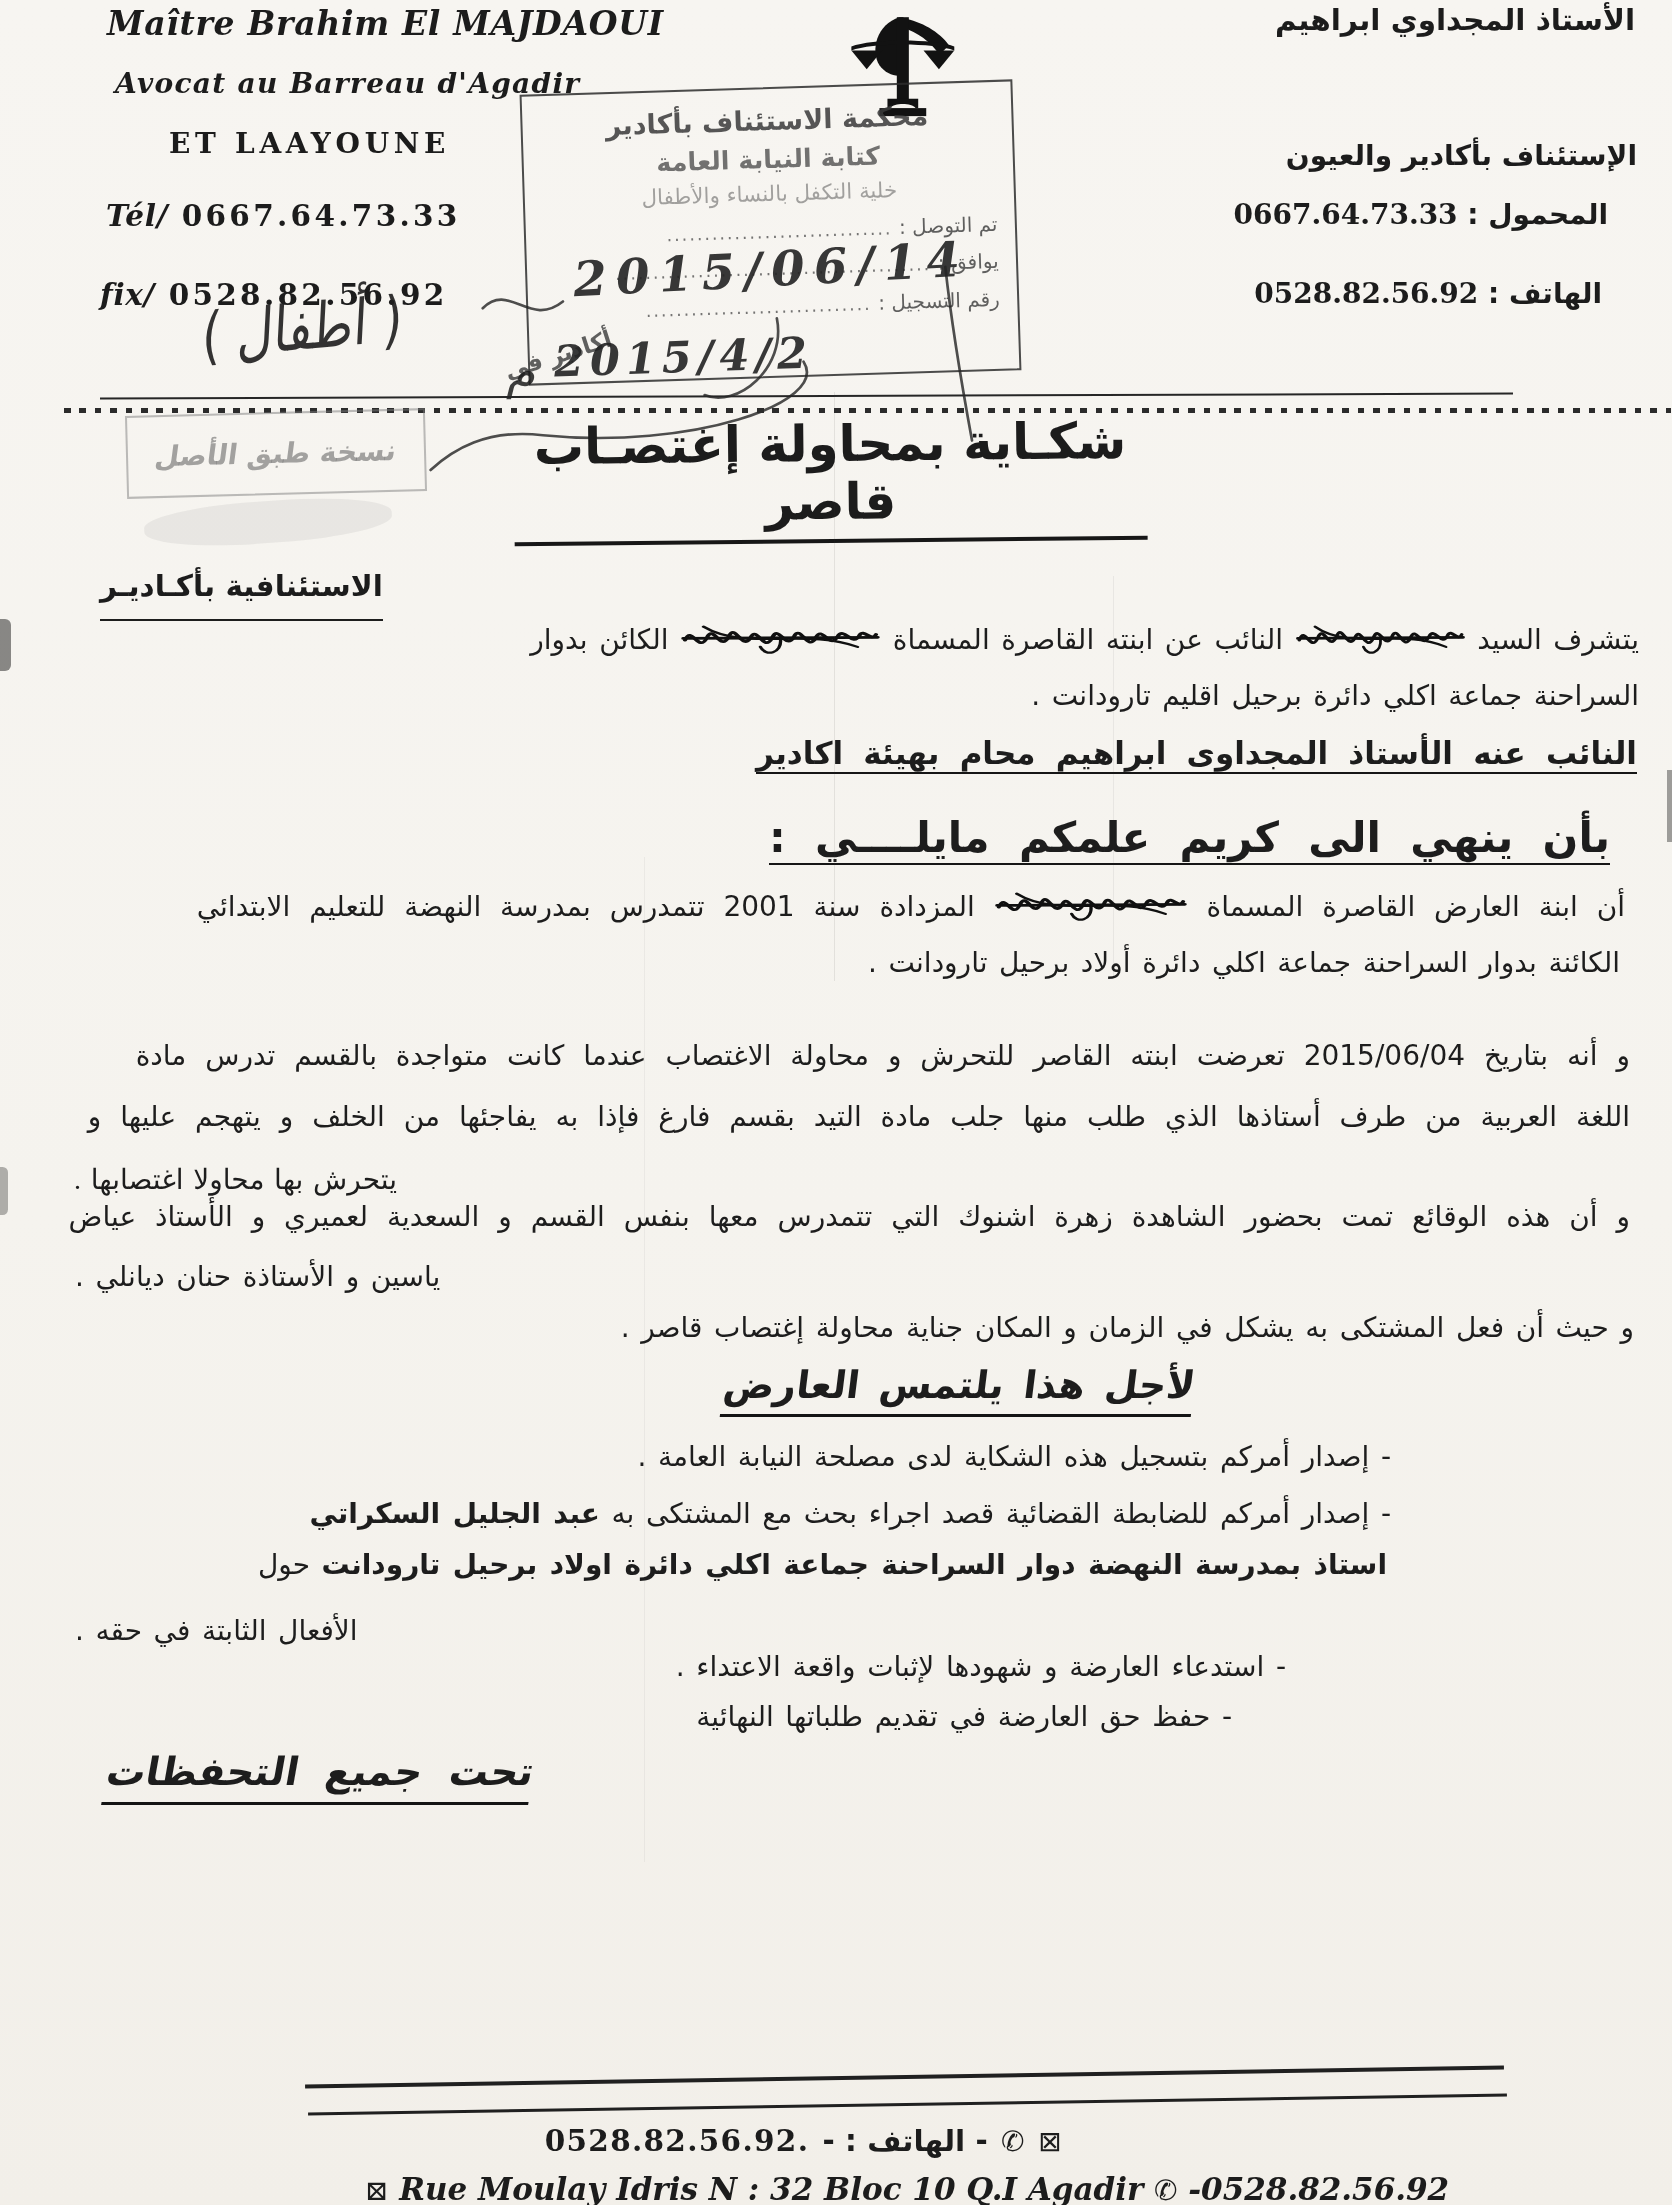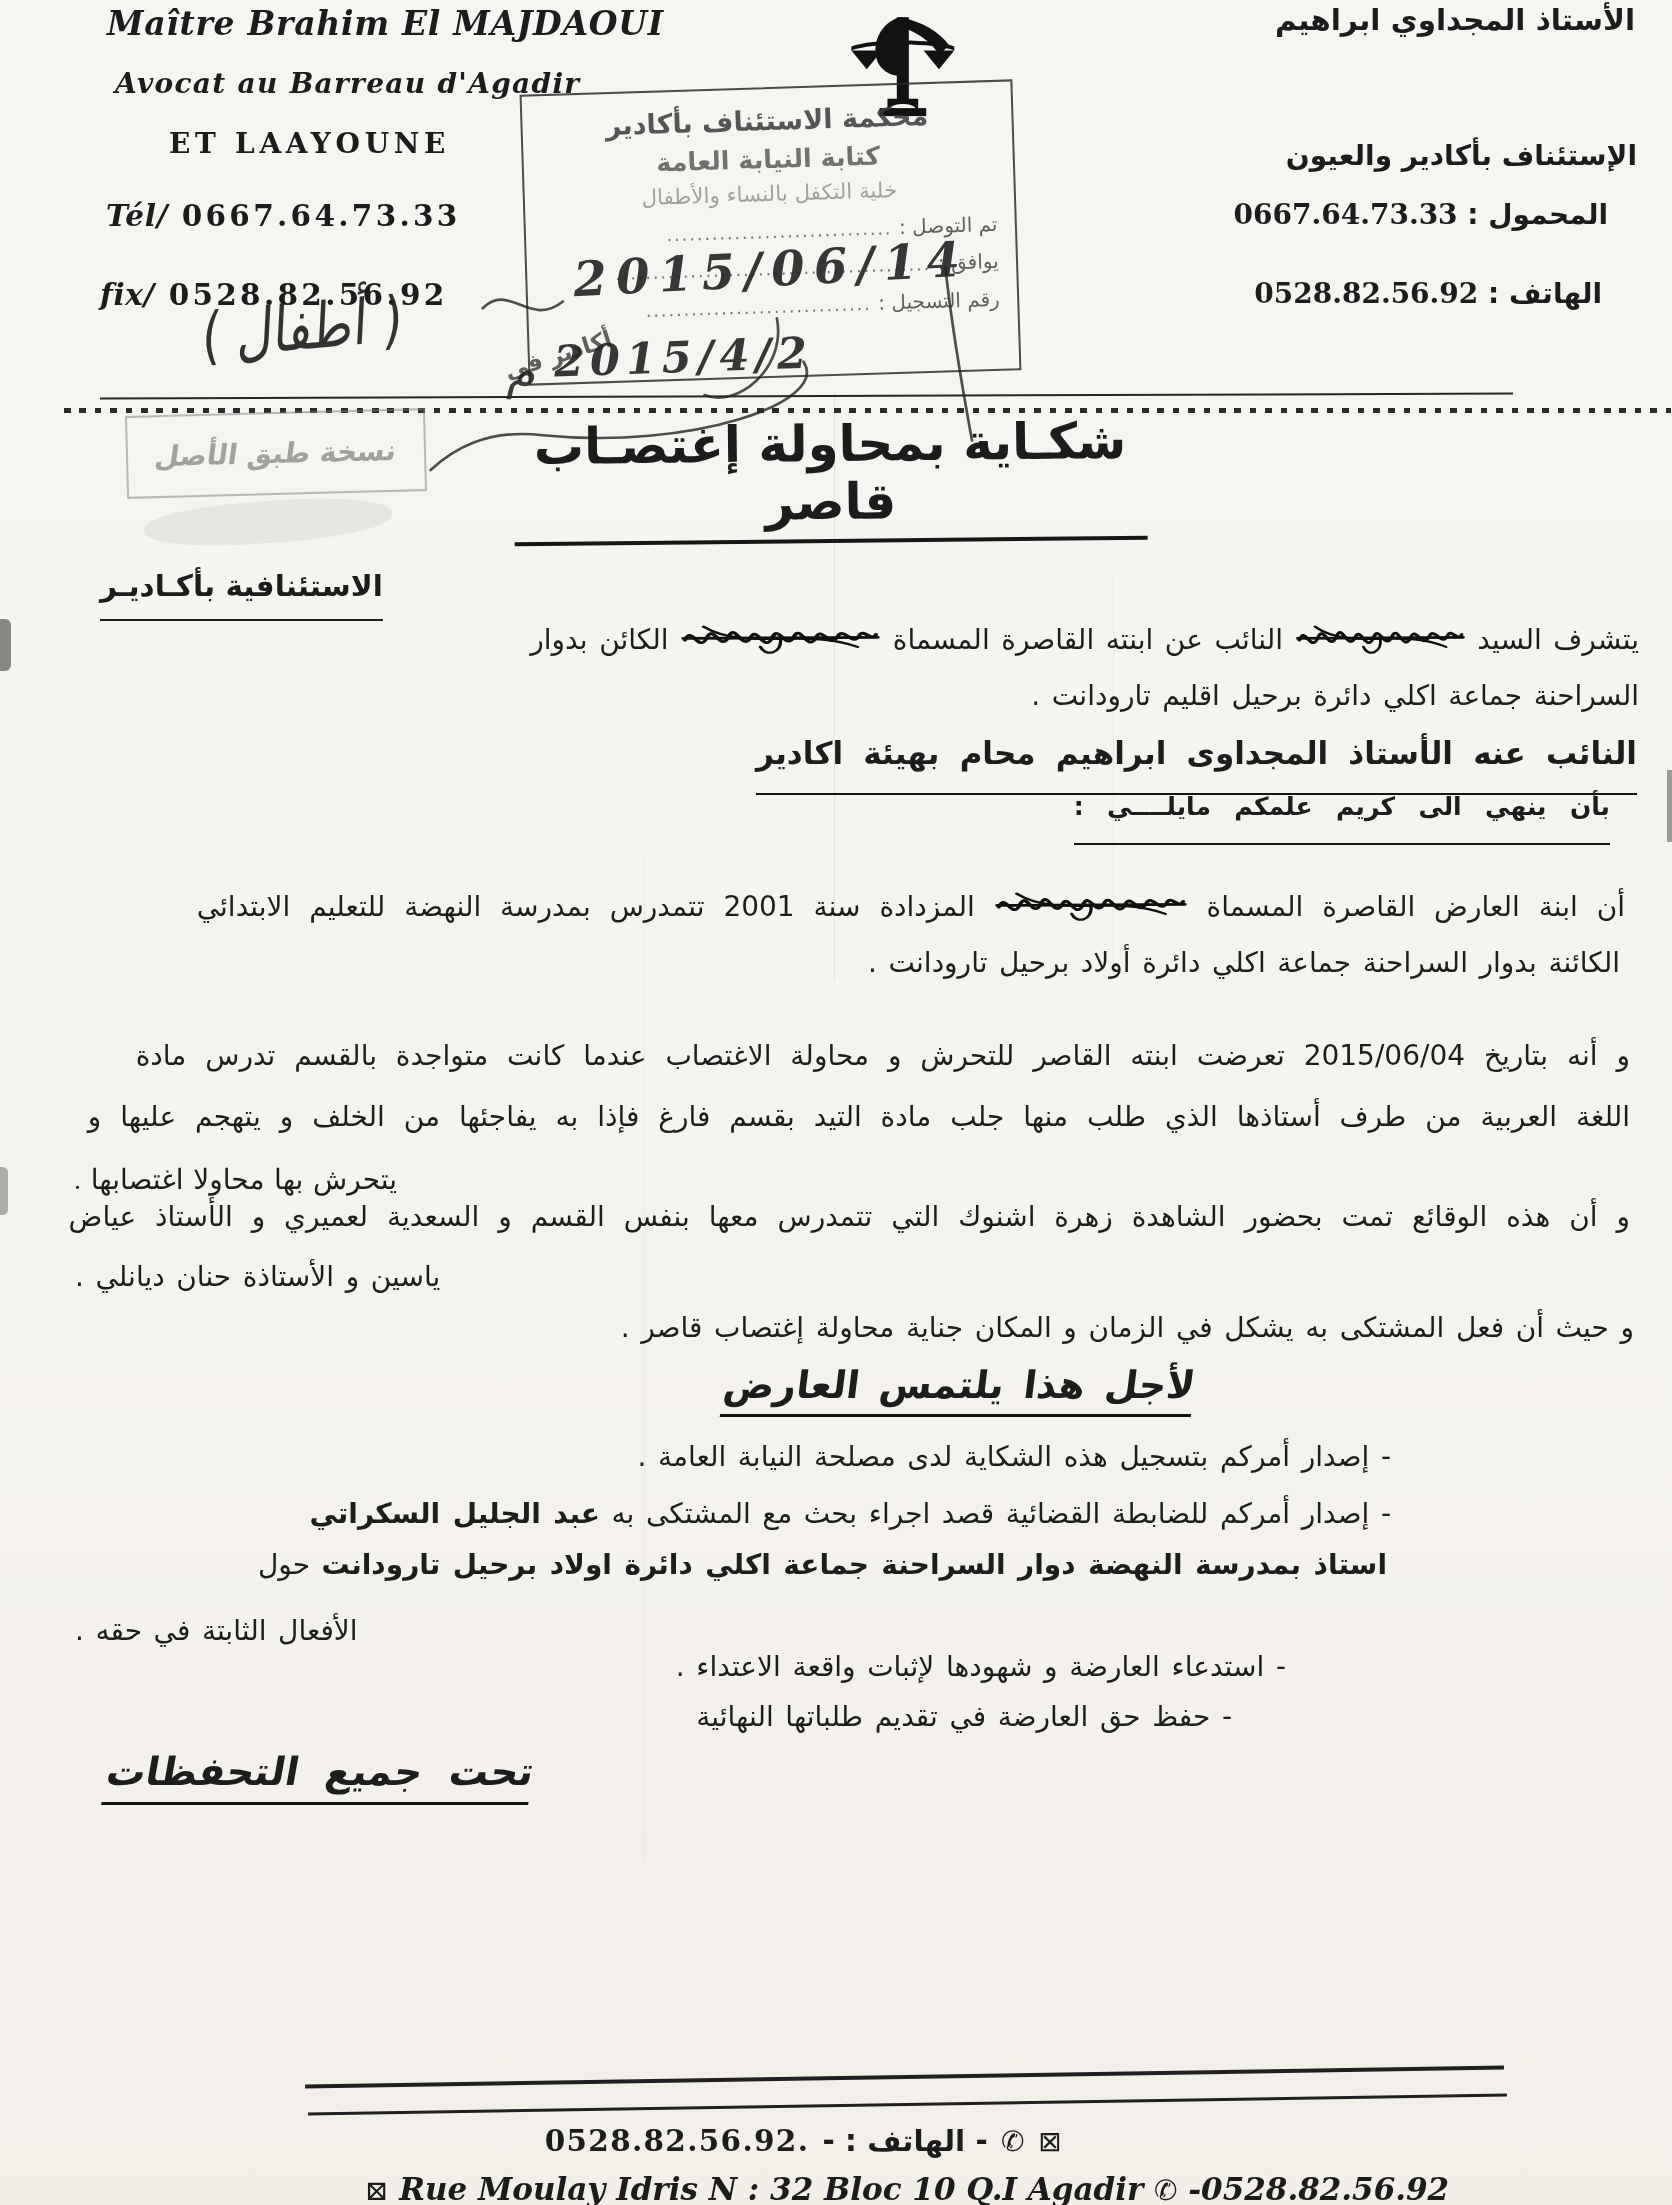--- a/index.html
+++ b/index.html
@@ -69,21 +69,21 @@
   .addr1{left:64px;top:486px;font-weight:bold;font-size:29.5px;direction:rtl;
          border-bottom:2.7px solid #1d1d1d;padding-bottom:9.4px;}
   .addr2{left:100px;top:569px;font-weight:bold;font-size:29.5px;direction:rtl;
          border-bottom:2.7px solid #1d1d1d;padding-bottom:16px;}
 
   
   .bline{position:absolute;direction:rtl;white-space:nowrap;font-size:28px;color:#1d1d1d;
          word-spacing:2.7px;}
   .bline.just{word-spacing:10px;letter-spacing:0.7px;}
   .bline.bold{font-weight:bold;}
-  .bline.uline{border-bottom:2.7px solid #161616;padding-bottom:22px;}
+  .bline.uline{border-bottom:2.7px solid #161616;padding-bottom:1px;}
   .bline.sp14{word-spacing:9.4px;letter-spacing:1.3px;}
   .bline.sp18{word-spacing:14.7px;letter-spacing:1.3px;}
   .bline.heading{font-weight:bold;transform:skewX(-7deg);border-bottom:3.3px solid #141414;
                  padding-bottom:6.7px;word-spacing:6.7px;}
   .bline.closing{font-weight:bold;transform:skewX(-10deg);border-bottom:3.3px solid #141414;
                  padding-bottom:8px;word-spacing:13.4px;letter-spacing:1.3px;}
   .scribble{display:inline-block;height:36px;vertical-align:-8px;}
 
   
   .rule1{left:305px;top:2075px;width:1199px;height:4px;background:#202020;transform:rotate(-0.9deg);}
@@ -193,21 +193,21 @@
           <path d="M28,10 C78,54 150,12 212,46" fill="none" stroke="#101010" stroke-width="4" stroke-linecap="round"></path>
           <path d="M120,32 C122,58 102,64 96,46" fill="none" stroke="#101010" stroke-width="4" stroke-linecap="round"></path>
         </svg><span> النائب عن ابنته القاصرة المسماة </span><svg viewBox="0 0 240 64" preserveAspectRatio="none" class="scribble" style="width: 201px;">
           <path d="M6,34 C14,6 22,58 32,30 C40,4 48,56 58,28 C66,2 74,54 84,30 C92,6 100,58 110,30 C118,4 126,54 136,28 C144,4 152,56 162,30 C170,6 178,52 188,28 C196,8 206,48 214,26 C220,12 228,38 234,24" fill="none" stroke="#101010" stroke-width="5" stroke-linecap="round"></path>
           <path d="M4,31 L236,29" fill="none" stroke="#101010" stroke-width="5" stroke-linecap="round"></path>
           <path d="M28,10 C78,54 150,12 212,46" fill="none" stroke="#101010" stroke-width="4" stroke-linecap="round"></path>
           <path d="M120,32 C122,58 102,64 96,46" fill="none" stroke="#101010" stroke-width="4" stroke-linecap="round"></path>
         </svg><span> الكائن بدوار</span></div>
       <div class="bline" style="top: 679px; right: 33px;"><span>السراحنة جماعة اكلي دائرة برحيل اقليم تارودانت .</span></div>
       <div class="bline bold uline sp14" style="top: 735px; right: 35px; font-size: 31px;"><span>النائب عنه الأستاذ المجداوى ابراهيم محام بهيئة اكادير</span></div>
-      <div class="bline bold uline sp18" style="top: 792px; right: 62px; font-size: 25px;"><span>بأن ينهي الى كريم علمكم مايلــــي :</span></div>
+      <div class="bline bold uline sp18" style="top: 813px; right: 62px; font-size: 42px;"><span>بأن ينهي الى كريم علمكم مايلــــي :</span></div>
       <div class="bline just" style="top: 888px; right: 47px;"><span>أن ابنة العارض القاصرة المسماة </span><svg viewBox="0 0 240 64" preserveAspectRatio="none" class="scribble" style="width: 194px;">
           <path d="M6,34 C14,6 22,58 32,30 C40,4 48,56 58,28 C66,2 74,54 84,30 C92,6 100,58 110,30 C118,4 126,54 136,28 C144,4 152,56 162,30 C170,6 178,52 188,28 C196,8 206,48 214,26 C220,12 228,38 234,24" fill="none" stroke="#101010" stroke-width="5" stroke-linecap="round"></path>
           <path d="M4,31 L236,29" fill="none" stroke="#101010" stroke-width="5" stroke-linecap="round"></path>
           <path d="M28,10 C78,54 150,12 212,46" fill="none" stroke="#101010" stroke-width="4" stroke-linecap="round"></path>
           <path d="M120,32 C122,58 102,64 96,46" fill="none" stroke="#101010" stroke-width="4" stroke-linecap="round"></path>
         </svg><span> المزدادة سنة 2001  تتمدرس بمدرسة النهضة للتعليم الابتدائي</span></div>
       <div class="bline" style="top: 946px; right: 52px;"><span>الكائنة بدوار السراحنة جماعة اكلي دائرة أولاد برحيل تارودانت .</span></div>
       <div class="bline just" style="top: 1039px; right: 42px;"><span>و أنه بتاريخ 2015/06/04 تعرضت ابنته القاصر للتحرش و محاولة الاغتصاب عندما كانت متواجدة بالقسم تدرس مادة</span></div>
       <div class="bline just" style="top: 1100px; right: 42px;"><span>اللغة العربية من طرف أستاذها الذي طلب منها جلب مادة التيد بقسم فارغ فإذا به يفاجئها من الخلف و يتهجم عليها و</span></div>
       <div class="bline" style="top: 1163px; left: 74px; font-family: Liberation Serif, serif;"><span>يتحرش بها محاولا اغتصابها .</span></div>

